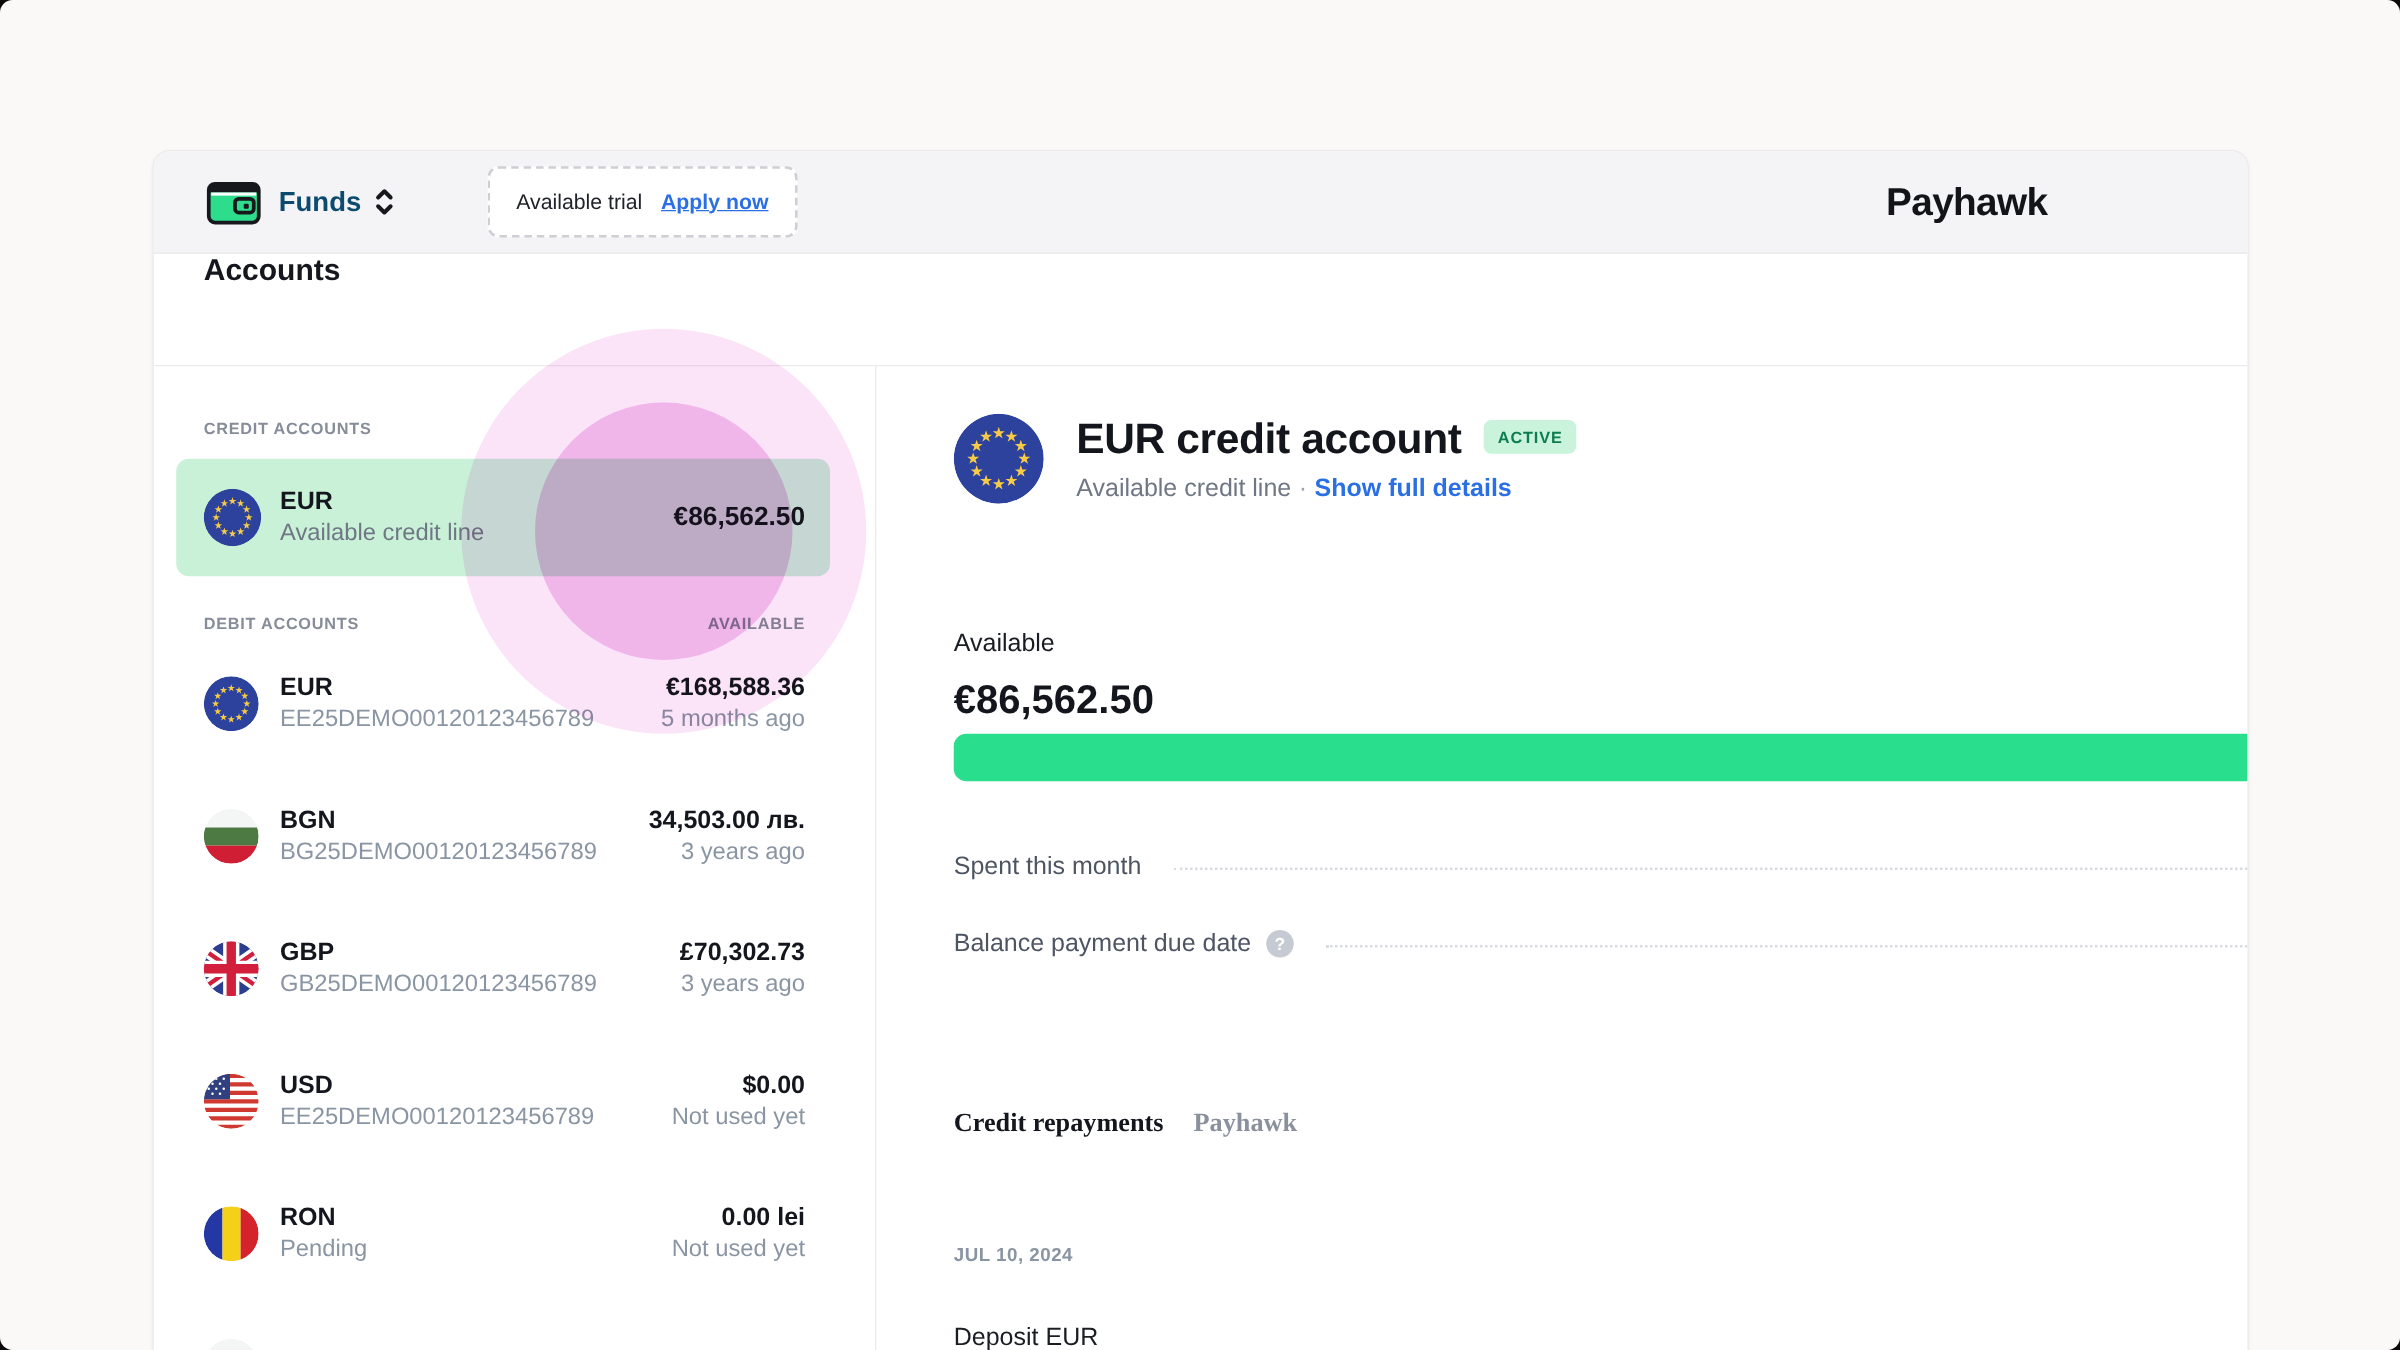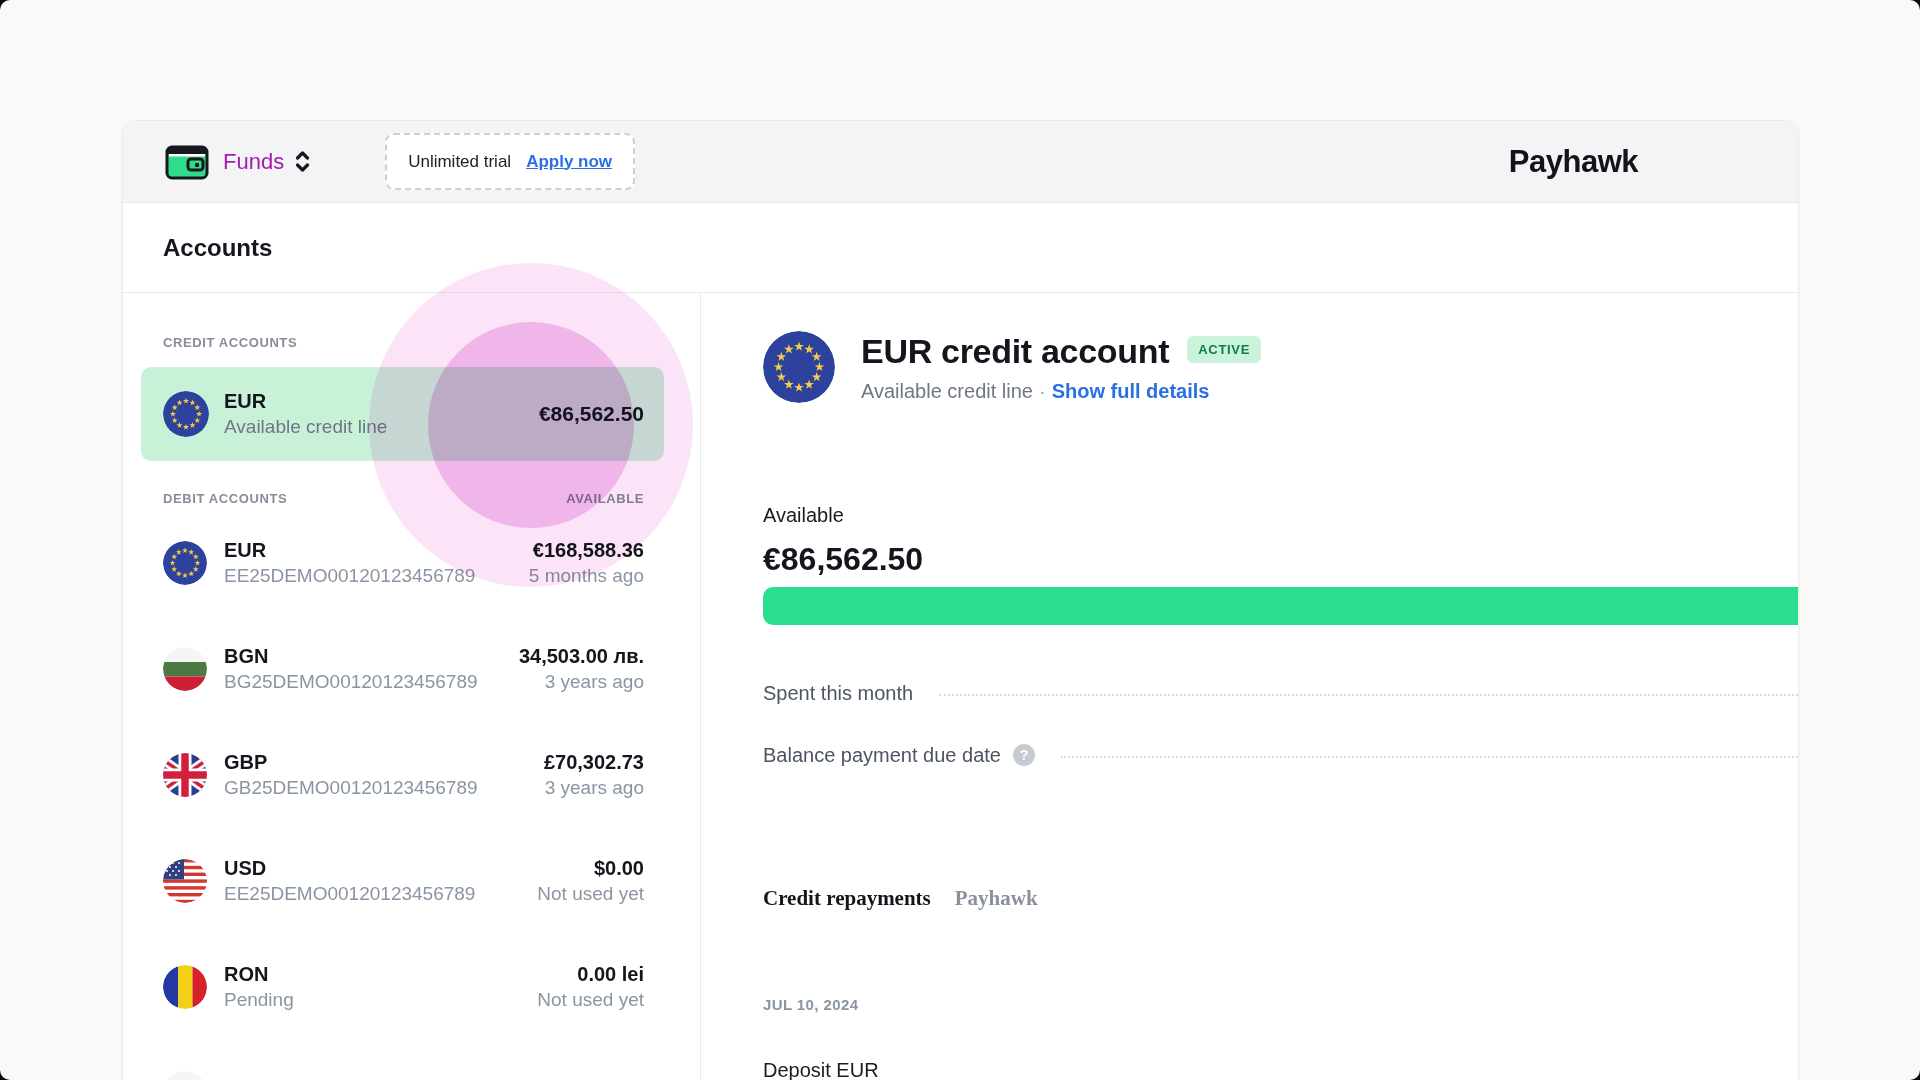--- a/index.html
+++ b/index.html
@@ -19,34 +19,34 @@
     display:flex; flex-direction:column;
   }
 
   
   .card-header{
     height:82px; flex:0 0 82px; background:#F4F4F6; border-bottom:1px solid #E8E8EB;
     display:flex; align-items:center; padding:0 160px 0 42px;
   }
   .nav-switcher{ display:flex; align-items:center; cursor:pointer; }
   .wallet-icon{ width:44px; height:38px; display:block; }
-  .nav-label{ font-size:22px; font-weight:400; color:#a21caf; margin:0 10px 0 14px;text-align:right; }
+  .nav-label{ font-size:22px; font-weight:700; color:#0c4a6e; margin:0 10px 0 14px;text-align:right; }
   .sort-icon{ width:17px; height:23px; display:block; }
   .trial-box{
     margin-left:74px; height:57px; display:flex; align-items:center;
     border:2px dashed #CDCFD4; border-radius:9px; background:#fff; padding:0 21px;
   }
   .trial-text{ font-size:17px; color:#20232A; }
   .trial-link{ font-size:17px; font-weight:700; color:#2B6FE4; text-decoration:underline; margin-left:15px; cursor:pointer; }
   .brand{ margin-left:auto; font-size:31px; font-weight:800; letter-spacing:-0.5px; color:#121418; }
 
   
   .title-row{
     height:90px; flex:0 0 90px; border-bottom:1px solid #ECECEF;
-    display:flex; align-items:center; padding:0 40px;
+    display:flex; align-items:flex-start; padding:0 40px;
   }
   .page-title{ font-size:24px; font-weight:700; color:#15171E; }
 
   
   .card-body{ flex:1; display:flex; min-height:0; }
 
   
   .sidebar{ width:578px; flex:0 0 578px; border-right:1px solid #ECECEF; padding:0 36px 0 18px; }
   .section-label{
     font-size:13px; font-weight:700; letter-spacing:.6px; color:#868D99;
@@ -213,21 +213,21 @@
           <rect x="30" y="20" width="4" height="4" rx="1" fill="#16181D"></rect>
         </svg>
         <span class="nav-label">Funds</span>
         <svg class="sort-icon" viewBox="0 0 17 23">
           <path d="M3.5,8 L8.5,3 L13.5,8" fill="none" stroke="#16181D" stroke-width="3.2" stroke-linecap="round" stroke-linejoin="round"></path>
           <path d="M3.5,15 L8.5,20 L13.5,15" fill="none" stroke="#16181D" stroke-width="3.2" stroke-linecap="round" stroke-linejoin="round"></path>
         </svg>
       </div>
 
       <div class="trial-box">
-        <span class="trial-text">Unlimited trial</span>
+        <span class="trial-text">Available trial</span>
         <span class="trial-link">Apply now</span>
       </div>
 
       <div class="brand">Payhawk</div>
     </div>
 
     <div class="title-row">
       <span class="page-title">Accounts</span>
     </div>
 

